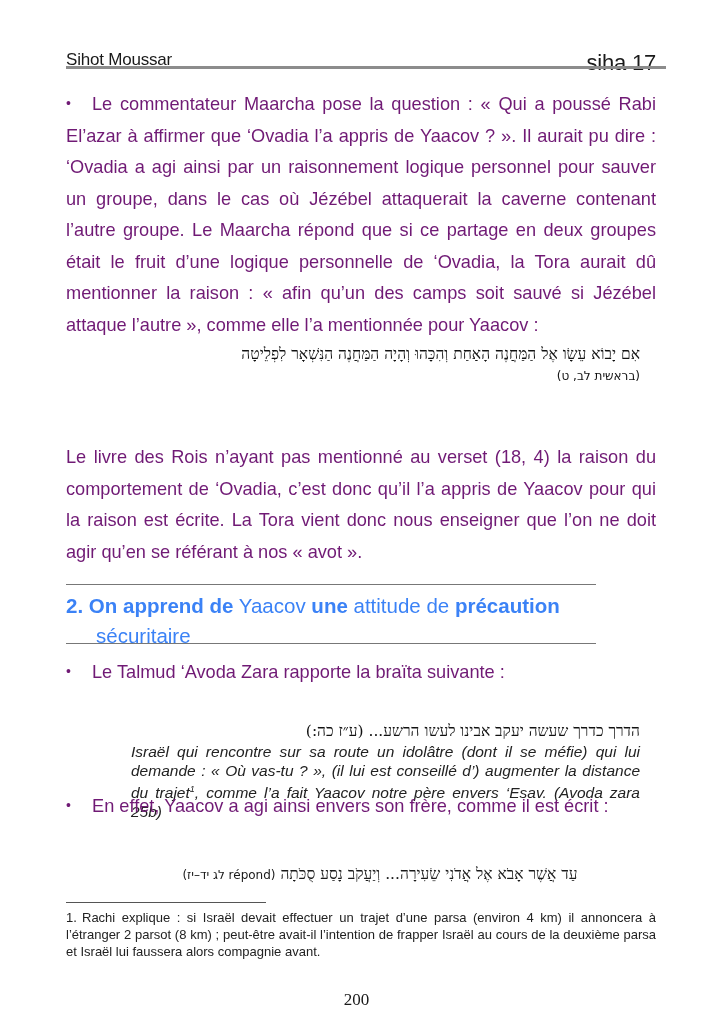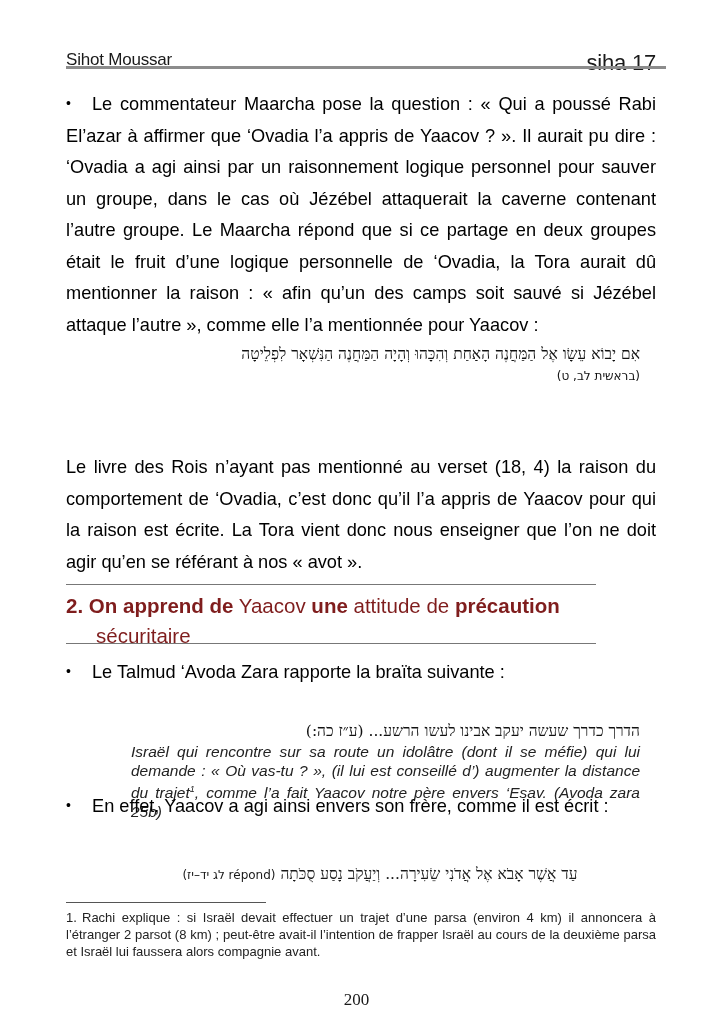--- a/index.html
+++ b/index.html
@@ -4,31 +4,31 @@
   <style>
     html, body { margin: 0; padding: 0; background: #ffffff; }
     body { width: 713px; height: 1024px; position: relative; overflow: hidden;
       font-family: "Liberation Sans", "DejaVu Sans", sans-serif; color: #1a1a1a; }
     .header { position: absolute; left: 66px; top: 40px; width: 600px; height: 26px; }
     .header .title { position: absolute; left: 0; top: 10px; font-size: 17px; letter-spacing: -0.2px; }
     .header .siha { position: absolute; right: 10px; top: 10px; font-size: 22px; letter-spacing: -0.2px; }
     .header-rule { position: absolute; left: 66px; top: 66px; width: 600px; height: 3px; background: #8c8c8c; }
 
     .body-text { position: absolute; left: 66px; width: 590px; font-size: 18.2px; line-height: 31.5px;
-      text-align: justify; color: #000000; }
+      text-align: justify; color: #701a75; }
     .bullet { display: inline-block; width: 26px; font-size: 14px; vertical-align: 2px; }
 
     .quote { position: absolute; left: 131px; width: 509px; }
     .heb { direction: rtl; text-align: right; font-family: "DejaVu Serif", serif; font-size: 15.5px; line-height: 21px; color: #111; }
     .heb-src { font-family: "DejaVu Sans", sans-serif; font-size: 12px; }
     .it { font-style: italic; font-size: 15.5px; line-height: 19px; text-align: justify; color: #222; }
     sup { font-size: 9px; }
 
     .section-rule { position: absolute; left: 66px; width: 530px; height: 1px; background: #777; }
-    .section-title { position: absolute; left: 66px; top: 591px; width: 530px; font-size: 20.5px; line-height: 30px; color: #7f1d1d; }
+    .section-title { position: absolute; left: 66px; top: 591px; width: 530px; font-size: 20.5px; line-height: 30px; color: #3b82f6; }
     .section-title b { font-weight: bold; }
     .section-title .indent { padding-left: 30px; }
 
     .heb-center { position: absolute; left: 100px; width: 560px; direction: rtl; text-align: center;
       font-family: "DejaVu Serif", serif; font-size: 15.5px; line-height: 22px; }
 
     .fn-rule { position: absolute; left: 66px; top: 902px; width: 200px; height: 1px; background: #555; }
     .footnote { position: absolute; left: 66px; top: 909px; width: 590px; font-size: 13px; line-height: 17px; text-align: justify; color: #222; }
     .footnote .num { display: inline-block; width: 16px; }
     .page-num { position: absolute; left: 0; width: 713px; top: 990px; text-align: center;
@@ -47,21 +47,21 @@
   <span class="bullet">•</span><span>Le commentateur Maarcha pose la question : « Qui a poussé Rabi El’azar à affirmer que ‘Ovadia l’a appris de Yaacov ? ». Il aurait pu dire : ‘Ovadia a agi ainsi par un raisonnement logique personnel pour sauver un groupe, dans le cas où Jézébel attaquerait la caverne contenant l’autre groupe. Le Maarcha répond que si ce partage en deux groupes était le fruit d’une logique personnelle de ‘Ovadia, la Tora aurait dû mentionner la raison : « afin qu’un des camps soit sauvé si Jézébel attaque l’autre », comme elle l’a mentionnée pour Yaacov :</span>
 </div>
 
 <div class="quote" style="top:344px;">
   <div class="heb">
     <span>אִם יָבוֹא עֵשָׂו אֶל הַמַּחֲנֶה הָאַחַת וְהִכָּהוּ וְהָיָה הַמַּחֲנֶה הַנִּשְׁאָר לִפְלֵיטָה</span><br>
     <span class="heb-src">(בראשית לב, ט)</span>
   </div>
 </div>
 
-<div class="body-text" style="top:442px;margin-top:10px;">
+<div class="body-text" style="top:442px;">
   <span>Le livre des Rois n’ayant pas mentionné au verset (18, 4) la raison du comportement de ‘Ovadia, c’est donc qu’il l’a appris de Yaacov pour qui la raison est écrite. La Tora vient donc nous enseigner que l’on ne doit agir qu’en se référant à nos « avot ».</span>
 </div>
 
 <div class="section-rule" style="top:584px;"></div>
 <div class="section-title">
   <b>2.</b>
   <b>On apprend de</b>
   <span>Yaacov</span>
   <b>une</b>
   <span>attitude de</span>

